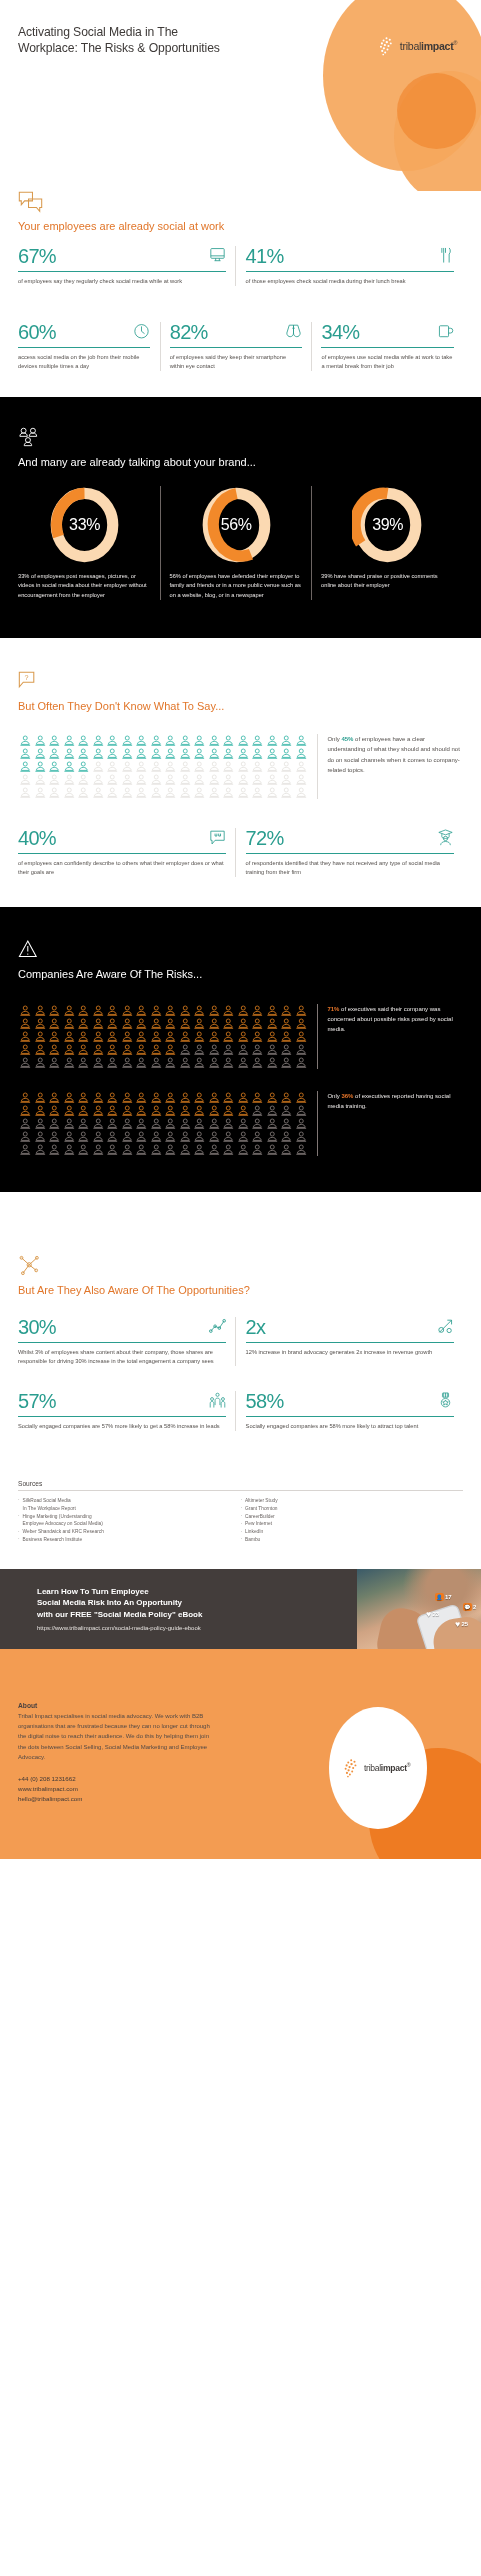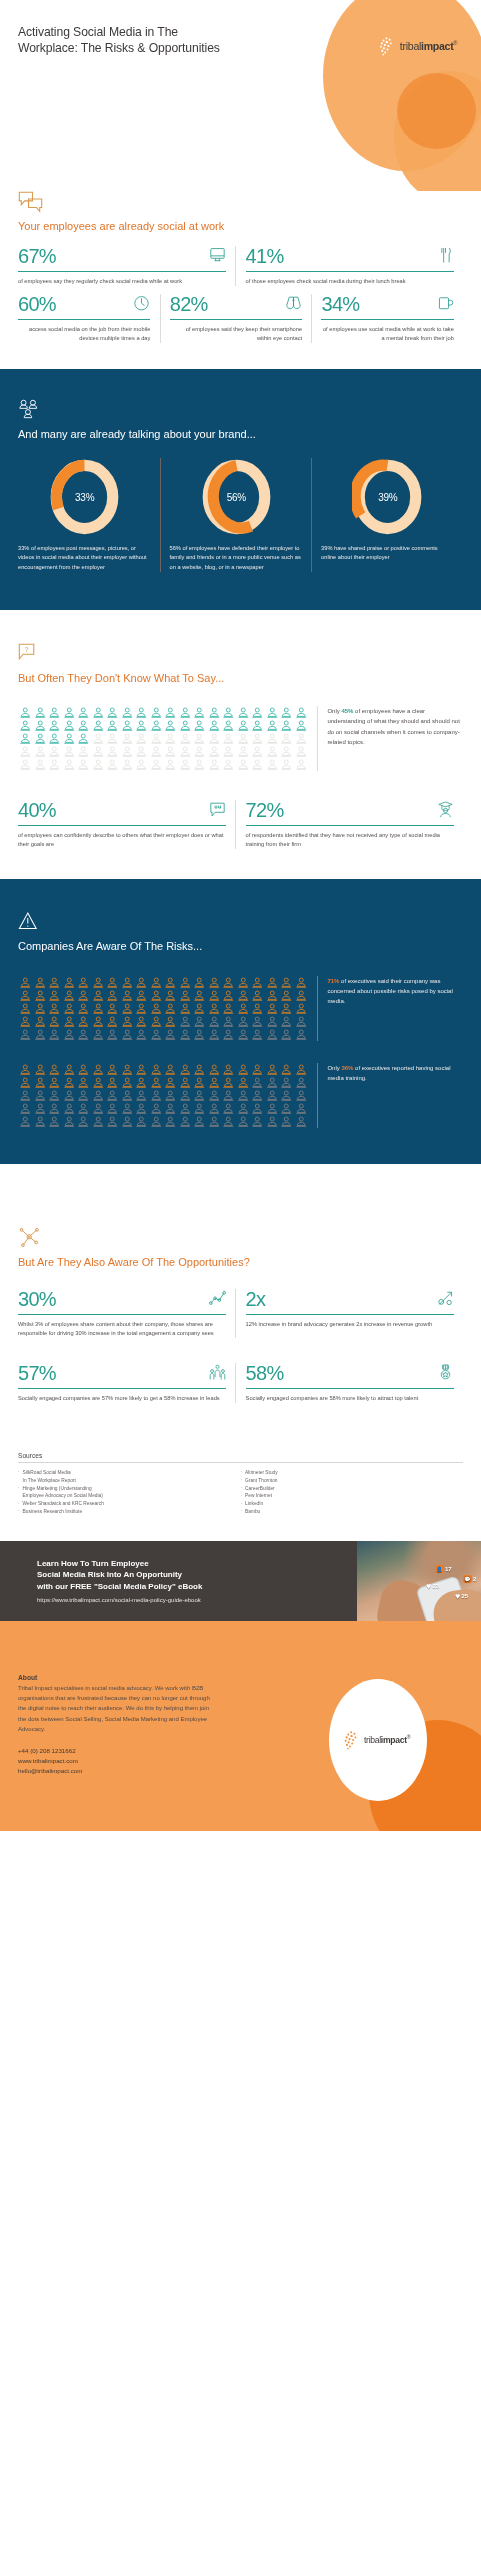--- a/index.html
+++ b/index.html
@@ -61,33 +61,33 @@
   .stat-num {
     font-size: 20px; color: #2a9d8f; letter-spacing: -0.7px; line-height: 1;
     font-weight: normal;
   }
   .stat-num.big2x { font-size: 20px; }
   .stat-ico { width: 17px; height: 18.5px; flex: 0 0 auto; }
   .stat-rule { height: 0.9px; background: #2a9d8f; margin: 4.6px 0 5.3px; }
   .stat-desc { font-size: 5.7px; line-height: 1.62; color: #55504d; }
 
   
-  .dark { background: #0c4a6e; color: #fff; }
+  .dark { background: #000000; color: #fff; }
 
   
   .donut-grid { display: flex; }
   .donut-cell { flex: 1 1 0; padding: 0 8.6px; }
   .donut-cell:first-child { padding-left: 0; }
   .donut-cell + .donut-cell { border-left: 0.7px solid #6d6563; }
   .donut-wrap { display: flex; justify-content: center; margin-bottom: 8px; }
   .donut { position: relative; width: 71px; height: 78px; }
   .donut svg { display: block; width: 71px; height: 78px; }
   .donut .dlabel {
     position: absolute; inset: 0; display: flex; align-items: center; justify-content: center;
-    font-size: 10px; color: #fff; letter-spacing: -0.3px;
+    font-size: 16px; color: #fff; letter-spacing: -0.3px;
   }
   .donut-desc { font-size: 5.7px; line-height: 1.62; color: #efeceb; }
 
   
   .picto-row { display: flex; align-items: flex-start; }
   .picto-block { flex: 0 0 auto; }
   .picto-grid { display: grid; grid-template-columns: repeat(20, 14.5px); }
   .picto-grid span { display: block; width: 14.5px; height: 13px; }
   .picto-side {
     flex: 1 1 auto; border-left: 0.7px solid #dedbd8; margin-left: 9.2px; padding-left: 9.2px;
@@ -234,21 +234,21 @@
             <g fill="none" stroke="#2a9d8f" stroke-width="1.4">
               <path d="M8 2v8M11 2v8M14 2v8M11 10v16M20 2c2.5 2 2.5 8 0 10v14"></path>
             </g>
           </svg>
         </div>
         <div class="stat-rule"></div>
         <div class="stat-desc">of those employees check social media during their lunch break</div>
       </div>
     </div>
 
-    <div class="stat-grid" style="margin-top:8px;text-align:right;">
+    <div class="stat-grid" style="margin-top:36px;">
       <div class="stat-cell">
         <div class="stat-top">
           <div class="stat-num">60%</div>
           <svg class="stat-ico" viewBox="0 0 28 28">
             <g fill="none" stroke="#2a9d8f" stroke-width="1.4">
               <circle cx="14" cy="14" r="11"></circle>
                 <path d="M14 6v8l5 4"></path>
             </g>
           </svg>
         </div>

